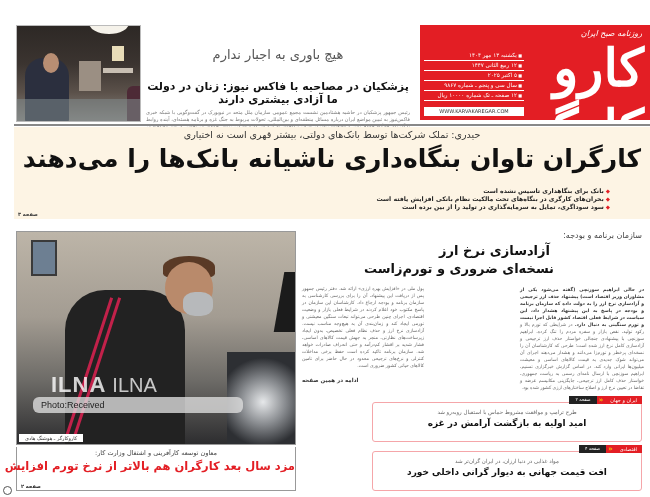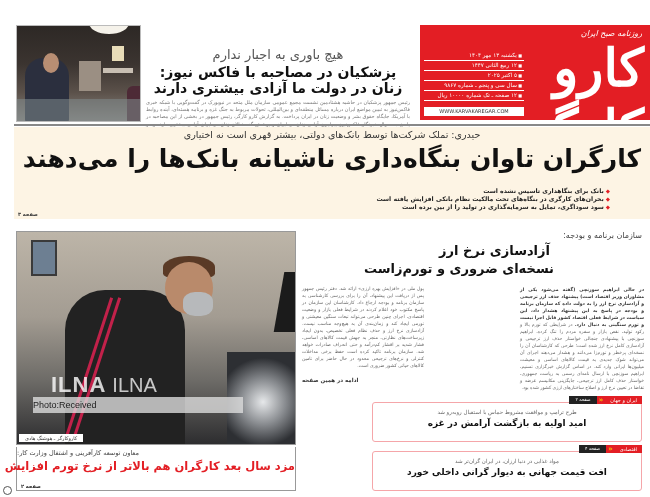--- a/index.html
+++ b/index.html
@@ -13,21 +13,21 @@
   .top-photo .man { position: absolute; left: 8px; top: 32px; width: 44px; height: 65px; background: #2b2f3e; border-radius: 18px 18px 4px 4px; }
   .top-photo .man-head { position: absolute; left: 26px; top: 27px; width: 16px; height: 20px; background: #b88e73; border-radius: 50%; }
   .top-photo .chair { position: absolute; left: 62px; top: 35px; width: 22px; height: 30px; background: #9b8f83; }
   .top-photo .table { position: absolute; left: 86px; top: 42px; width: 30px; height: 5px; background: #c8bfb3; }
   .top-photo .lampshade { position: absolute; left: 95px; top: 20px; width: 12px; height: 15px; background: #e8dcb8; }
   .top-photo .woman { position: absolute; left: 110px; top: 60px; width: 20px; height: 40px; background: #4d2a36; border-radius: 6px; }
   .top-photo .floor { position: absolute; left: 0; bottom: 0; width: 100%; height: 22px; background: #7f8a8c; opacity: .55; }
 
   .top-story { position: absolute; left: 146px; top: 25px; width: 264px; height: 97px; text-align: center; }
   .top-story .kicker { font-size: 13px; color: #555; margin-top: 22px; }
-  .top-story .title { font-size: 14px; font-weight: bold; color: #111; margin-top: 2px; }
+  .top-story .title { font-size: 11px; font-weight: bold; color: #111; margin-top: 18px; }
   .top-story .body { font-size: 5px; line-height: 7.2px; color: #777; text-align: justify; margin-top: 3px; }
   .top-story .more { font-size: 5.5px; font-weight: bold; color: #333; text-align: right; margin-top: 1px; }
 
   .masthead { position: absolute; left: 420px; top: 25px; width: 230px; height: 95px; background: #e31e24; }
   .masthead .slogan { position: absolute; right: 8px; top: 4px; font-size: 8px; color: #fff; font-family: "DejaVu Serif", serif; font-style: italic; margin-left: 48px; }
   .masthead .logo { position: absolute; right: 6px; top: 12px; font-size: 52px; font-weight: bold; color: #fff; font-family: "DejaVu Serif", serif; letter-spacing: -1px; }
   .masthead .meta { position: absolute; left: 4px; top: 26px; width: 100px; }
   .masthead .meta div { font-size: 5.6px; color: #fff; border-bottom: 0.6px solid #fff; line-height: 9px; padding-right: 2px; white-space: nowrap; }
   .masthead .meta div::before { content: "■ "; font-size: 4px; }
   .masthead .site { position: absolute; left: 4px; top: 82px; width: 100px; height: 9px; background: #fff; color: #333; font-size: 5px; text-align: center; line-height: 9px; direction: ltr; }
@@ -51,24 +51,24 @@
   .worker-photo .stripe1 { position: absolute; left: 70px; top: 62px; width: 3px; height: 150px; background: #c2214a; transform: rotate(18deg); }
   .worker-photo .stripe2 { position: absolute; left: 78px; top: 62px; width: 3px; height: 150px; background: #c2214a; transform: rotate(18deg); }
   .worker-photo .head { position: absolute; left: 148px; top: 30px; width: 48px; height: 52px; background: #b98a6b; border-radius: 50%; }
   .worker-photo .hair { position: absolute; left: 146px; top: 24px; width: 52px; height: 22px; background: #5a3a26; border-radius: 50% 50% 20% 20%; }
   .worker-photo .mask { position: absolute; left: 166px; top: 60px; width: 30px; height: 24px; background: #b7b9bb; border-radius: 40%; }
   .worker-photo .machine { position: absolute; left: 210px; top: 120px; width: 90px; height: 100px; background: radial-gradient(circle at 40% 50%, #e6e8ea 0%, #8a8d91 30%, #2d2f33 60%); }
   .worker-photo .panel { position: absolute; left: 262px; top: 40px; width: 22px; height: 60px; background: #1b1b1b; transform: skewX(-10deg); }
   .worker-photo .wm { position: absolute; left: 34px; top: 140px; font-family: "Liberation Sans", sans-serif; direction: ltr; }
   .worker-photo .wm .ilna { font-size: 22px; font-weight: bold; color: rgba(255,255,255,.8); letter-spacing: 1px; }
   .worker-photo .wm .photo { font-size: 20px; color: rgba(255,255,255,.75); margin-left: 6px; }
-  .worker-photo .wm-bar { position: absolute; left: 16px; top: 165px; width: 210px; height: 16px; background: rgba(220,220,220,.8); color: #222; font-size: 9px; line-height: 16px; padding-left: 0; direction: ltr; font-family: "Liberation Sans", sans-serif; }
+  .worker-photo .wm-bar { position: absolute; left: 16px; top: 165px; width: 210px; height: 16px; background: rgba(220,220,220,.8); color: #222; font-size: 9px; line-height: 16px; padding-left: 8px; direction: ltr; font-family: "Liberation Sans", sans-serif; border-radius: 6px; }
   .worker-photo .credit { position: absolute; left: 2px; bottom: 2px; background: #fff; color: #333; font-size: 5px; padding: 1px 6px; }
 
-  .bottom-story { position: absolute; left: 16px; top: 447px; width: 280px; height: 44px; border: 1px solid #999; border-top: none; text-align: left; }
+  .bottom-story { position: absolute; left: 16px; top: 447px; width: 280px; height: 44px; border: 1px solid #999; border-top: none; text-align: center; }
   .bottom-story .kicker { font-size: 6.5px; color: #444; margin-top: 2px; }
   .bottom-story .title { font-size: 11.5px; font-weight: bold; color: #e31e24; white-space: nowrap; margin-top: 2px; }
   .bottom-story .pageref { position: absolute; left: 4px; bottom: 1px; font-size: 5px; font-weight: bold; }
 
   
   .budget { position: absolute; left: 300px; top: 231px; width: 350px; height: 160px; }
   .budget .kicker { position: absolute; right: 8px; top: 0; font-size: 8px; color: #444; }
   .budget .title1 { position: absolute; right: 100px; top: 12px; font-size: 13px; font-weight: bold; color: #111; }
   .budget .title2 { position: absolute; right: 96px; top: 30px; font-size: 13px; font-weight: bold; color: #111; }
   .budget .col { position: absolute; font-size: 4.6px; line-height: 7px; color: #666; text-align: justify; }

